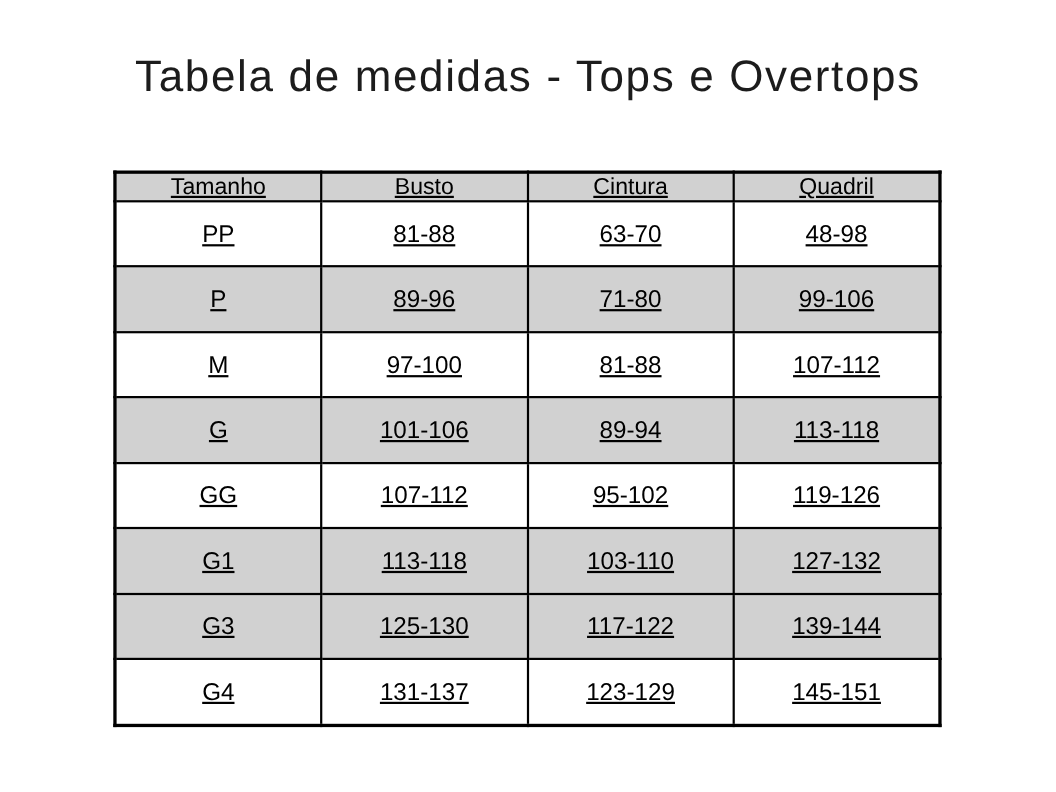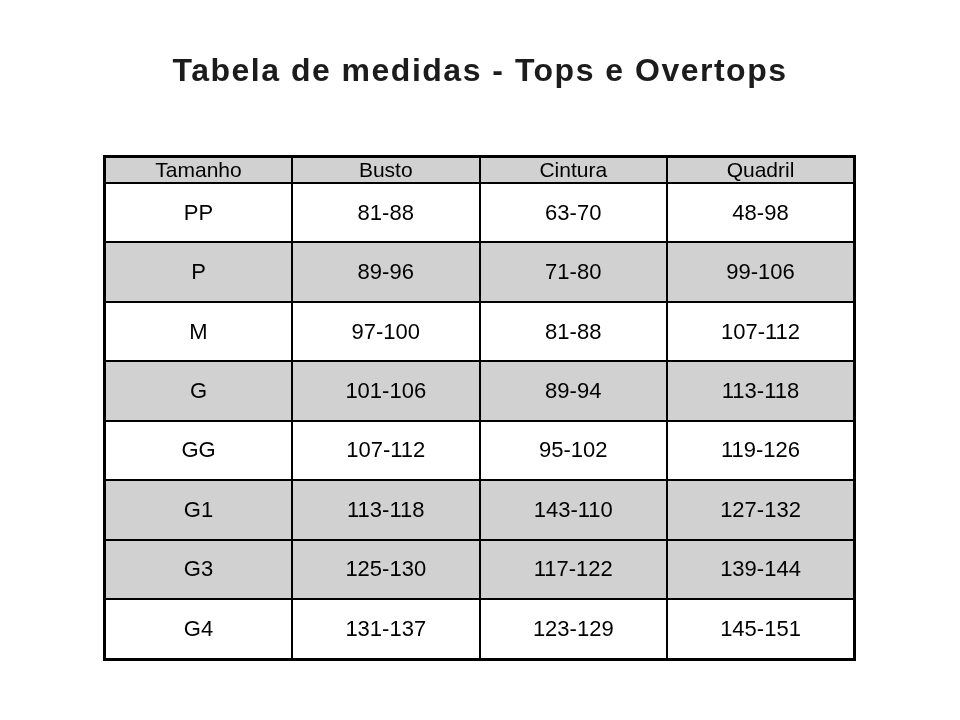--- a/index.html
+++ b/index.html
@@ -14,22 +14,22 @@
     position: relative;
     overflow: hidden;
   }
   .title-block {
     position: absolute;
     top: 46px;
     left: 0;
     width: 960px;
     text-align: center;
     color: #1c1c1c;
-    font-size: 32px;
-    font-weight: 700;
+    font-size: 40px;
+    font-weight: 400;
     line-height: 49px;
     letter-spacing: 1.5px;
   }
   table.size-table {
     position: absolute;
     top: 155px;
     left: 103px;
     width: 753px;
     height: 506px;
     border-collapse: collapse;
@@ -37,20 +37,21 @@
     border: 3px solid var(--border-color, #000000);
   }
   table.size-table th,
   table.size-table td {
     border: 2px solid var(--border-color, #000000);
     text-align: center;
     vertical-align: middle;
     padding: 0;
     color: #000000;
     background: var(--row-bg, #ffffff);
+    text-decoration: underline;
   }
   table.size-table th {
     font-size: 21px;
     font-weight: 400;
     background: var(--shaded-bg, #d1d1d1);
   }
   table.size-table td {
     font-size: 22px;
     font-weight: 400;
   }
@@ -101,21 +102,21 @@
       </tr>
       <tr>
         <td>GG</td>
         <td>107-112</td>
         <td>95-102</td>
         <td>119-126</td>
       </tr>
       <tr class="shaded">
         <td>G1</td>
         <td>113-118</td>
-        <td>143-110</td>
+        <td>103-110</td>
         <td>127-132</td>
       </tr>
       <tr class="shaded">
         <td>G3</td>
         <td>125-130</td>
         <td>117-122</td>
         <td>139-144</td>
       </tr>
       <tr>
         <td>G4</td>

